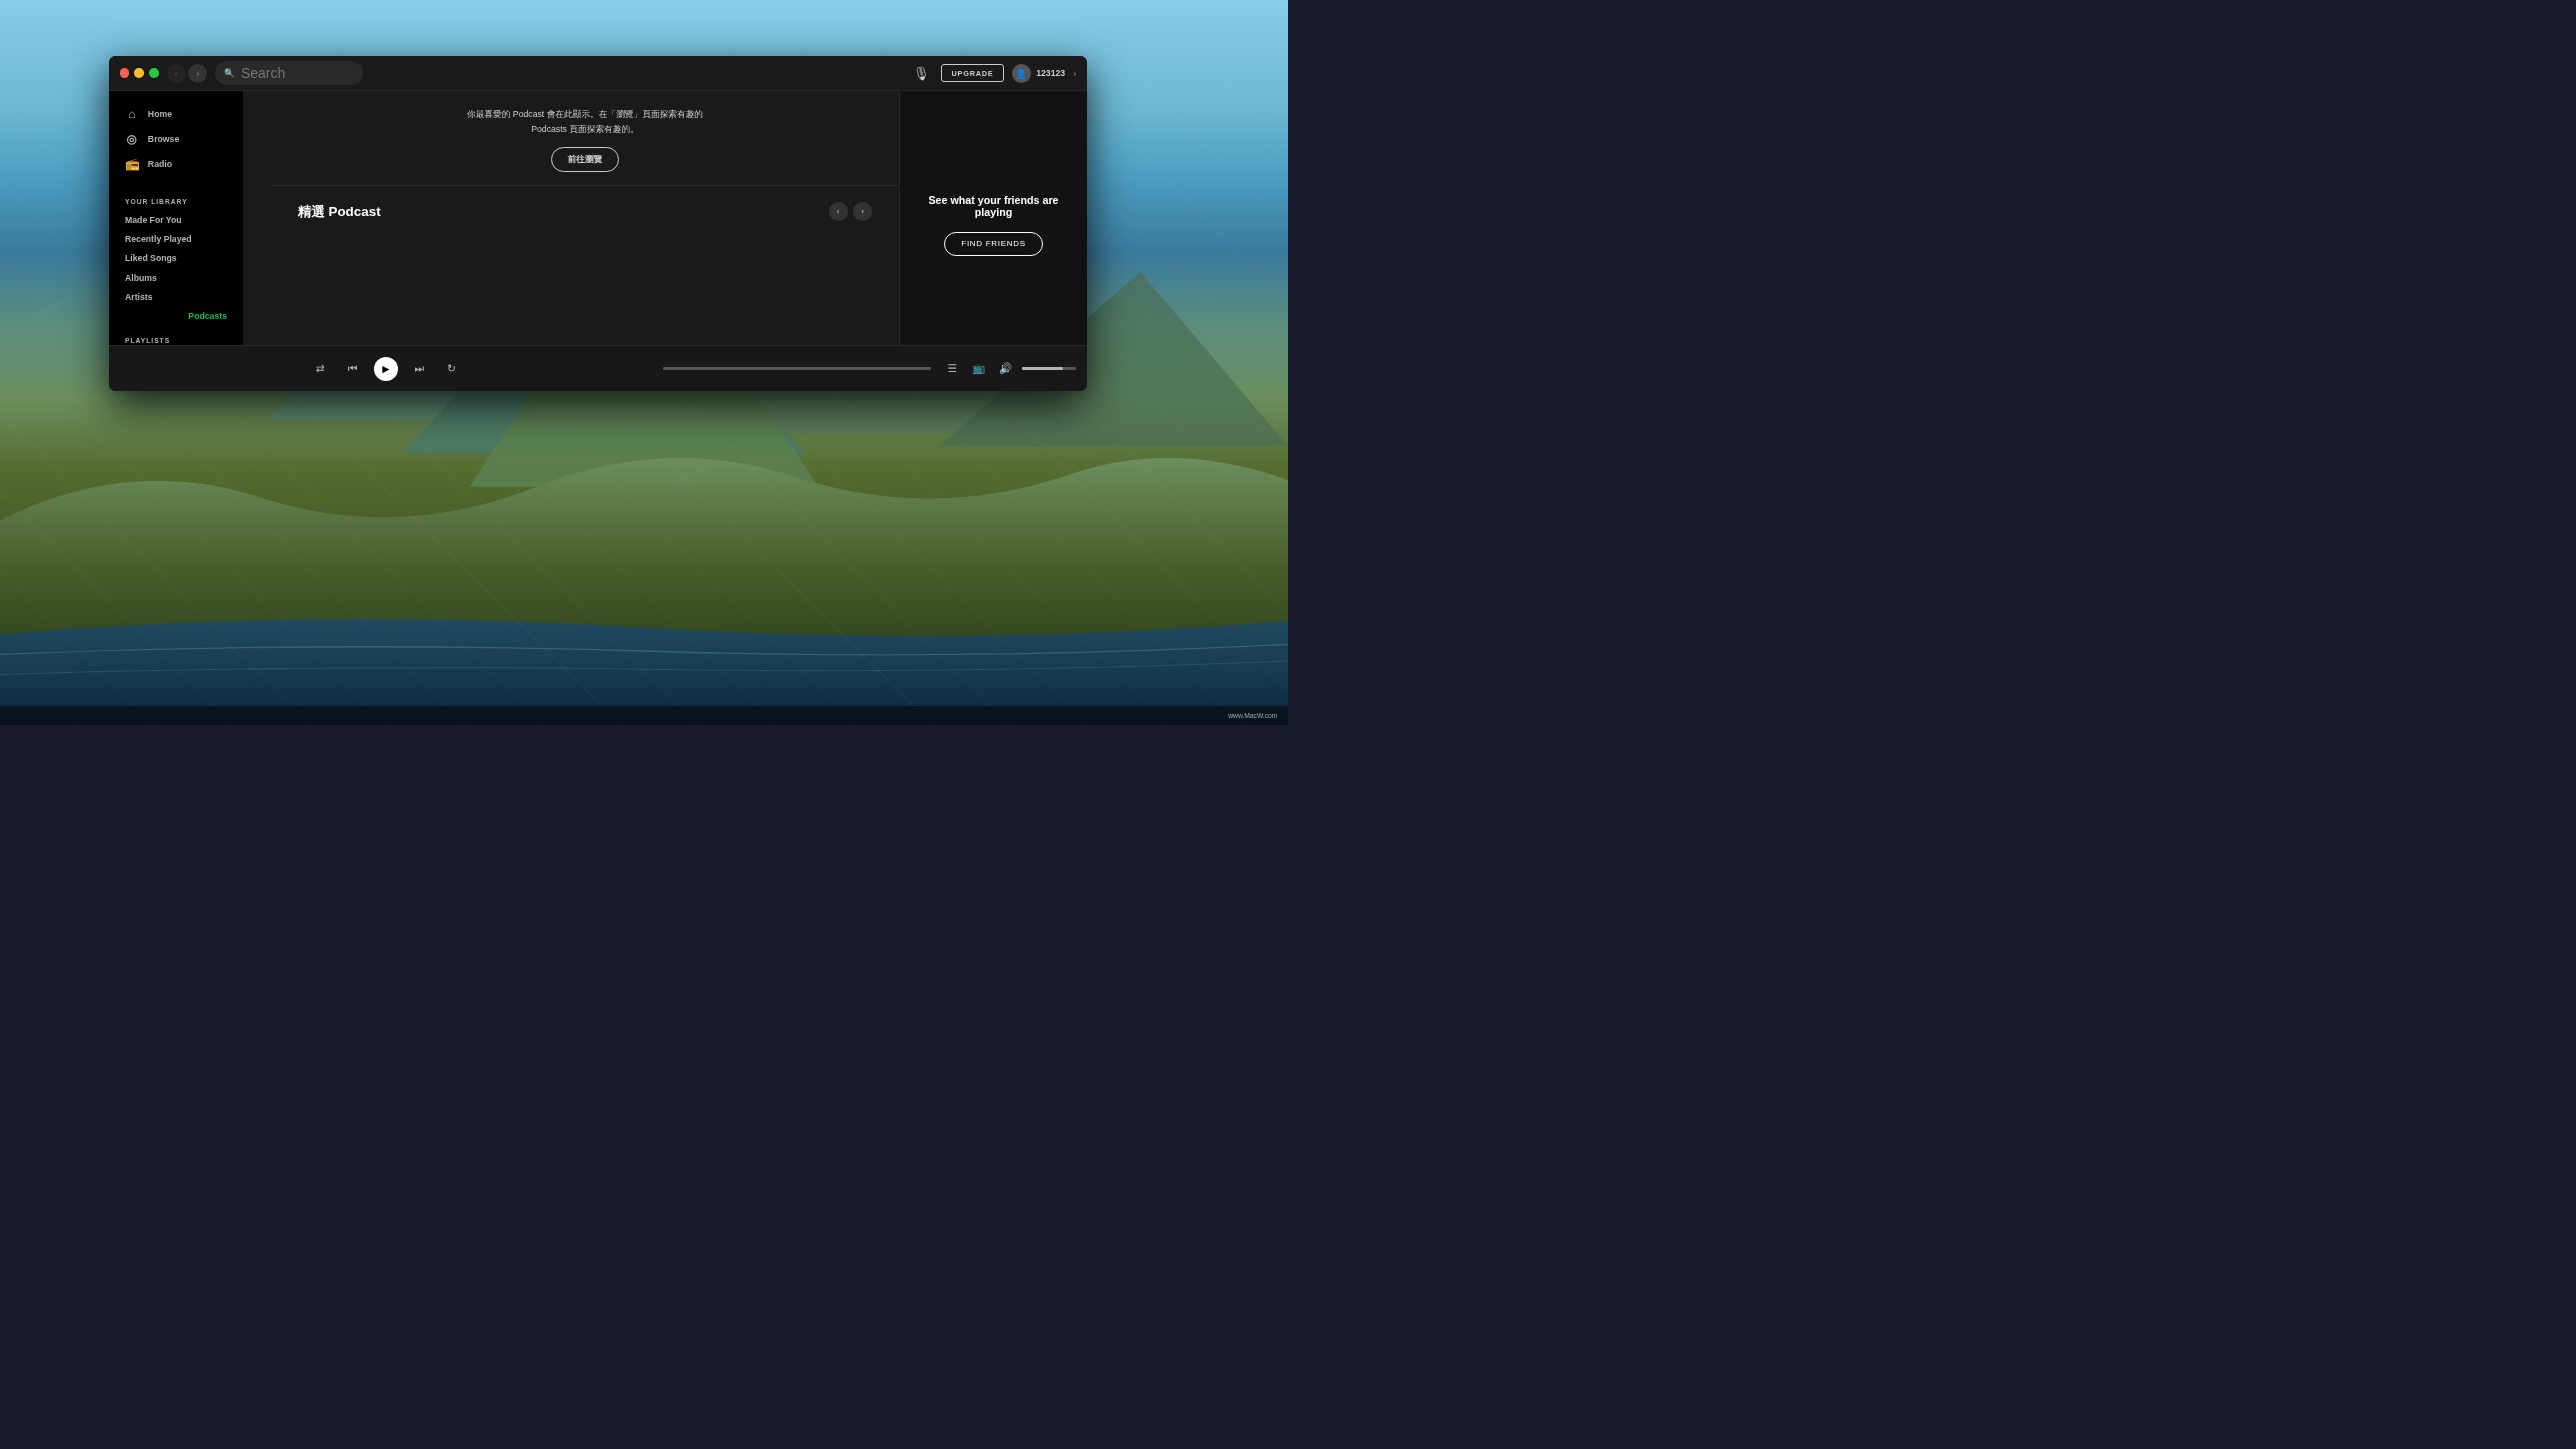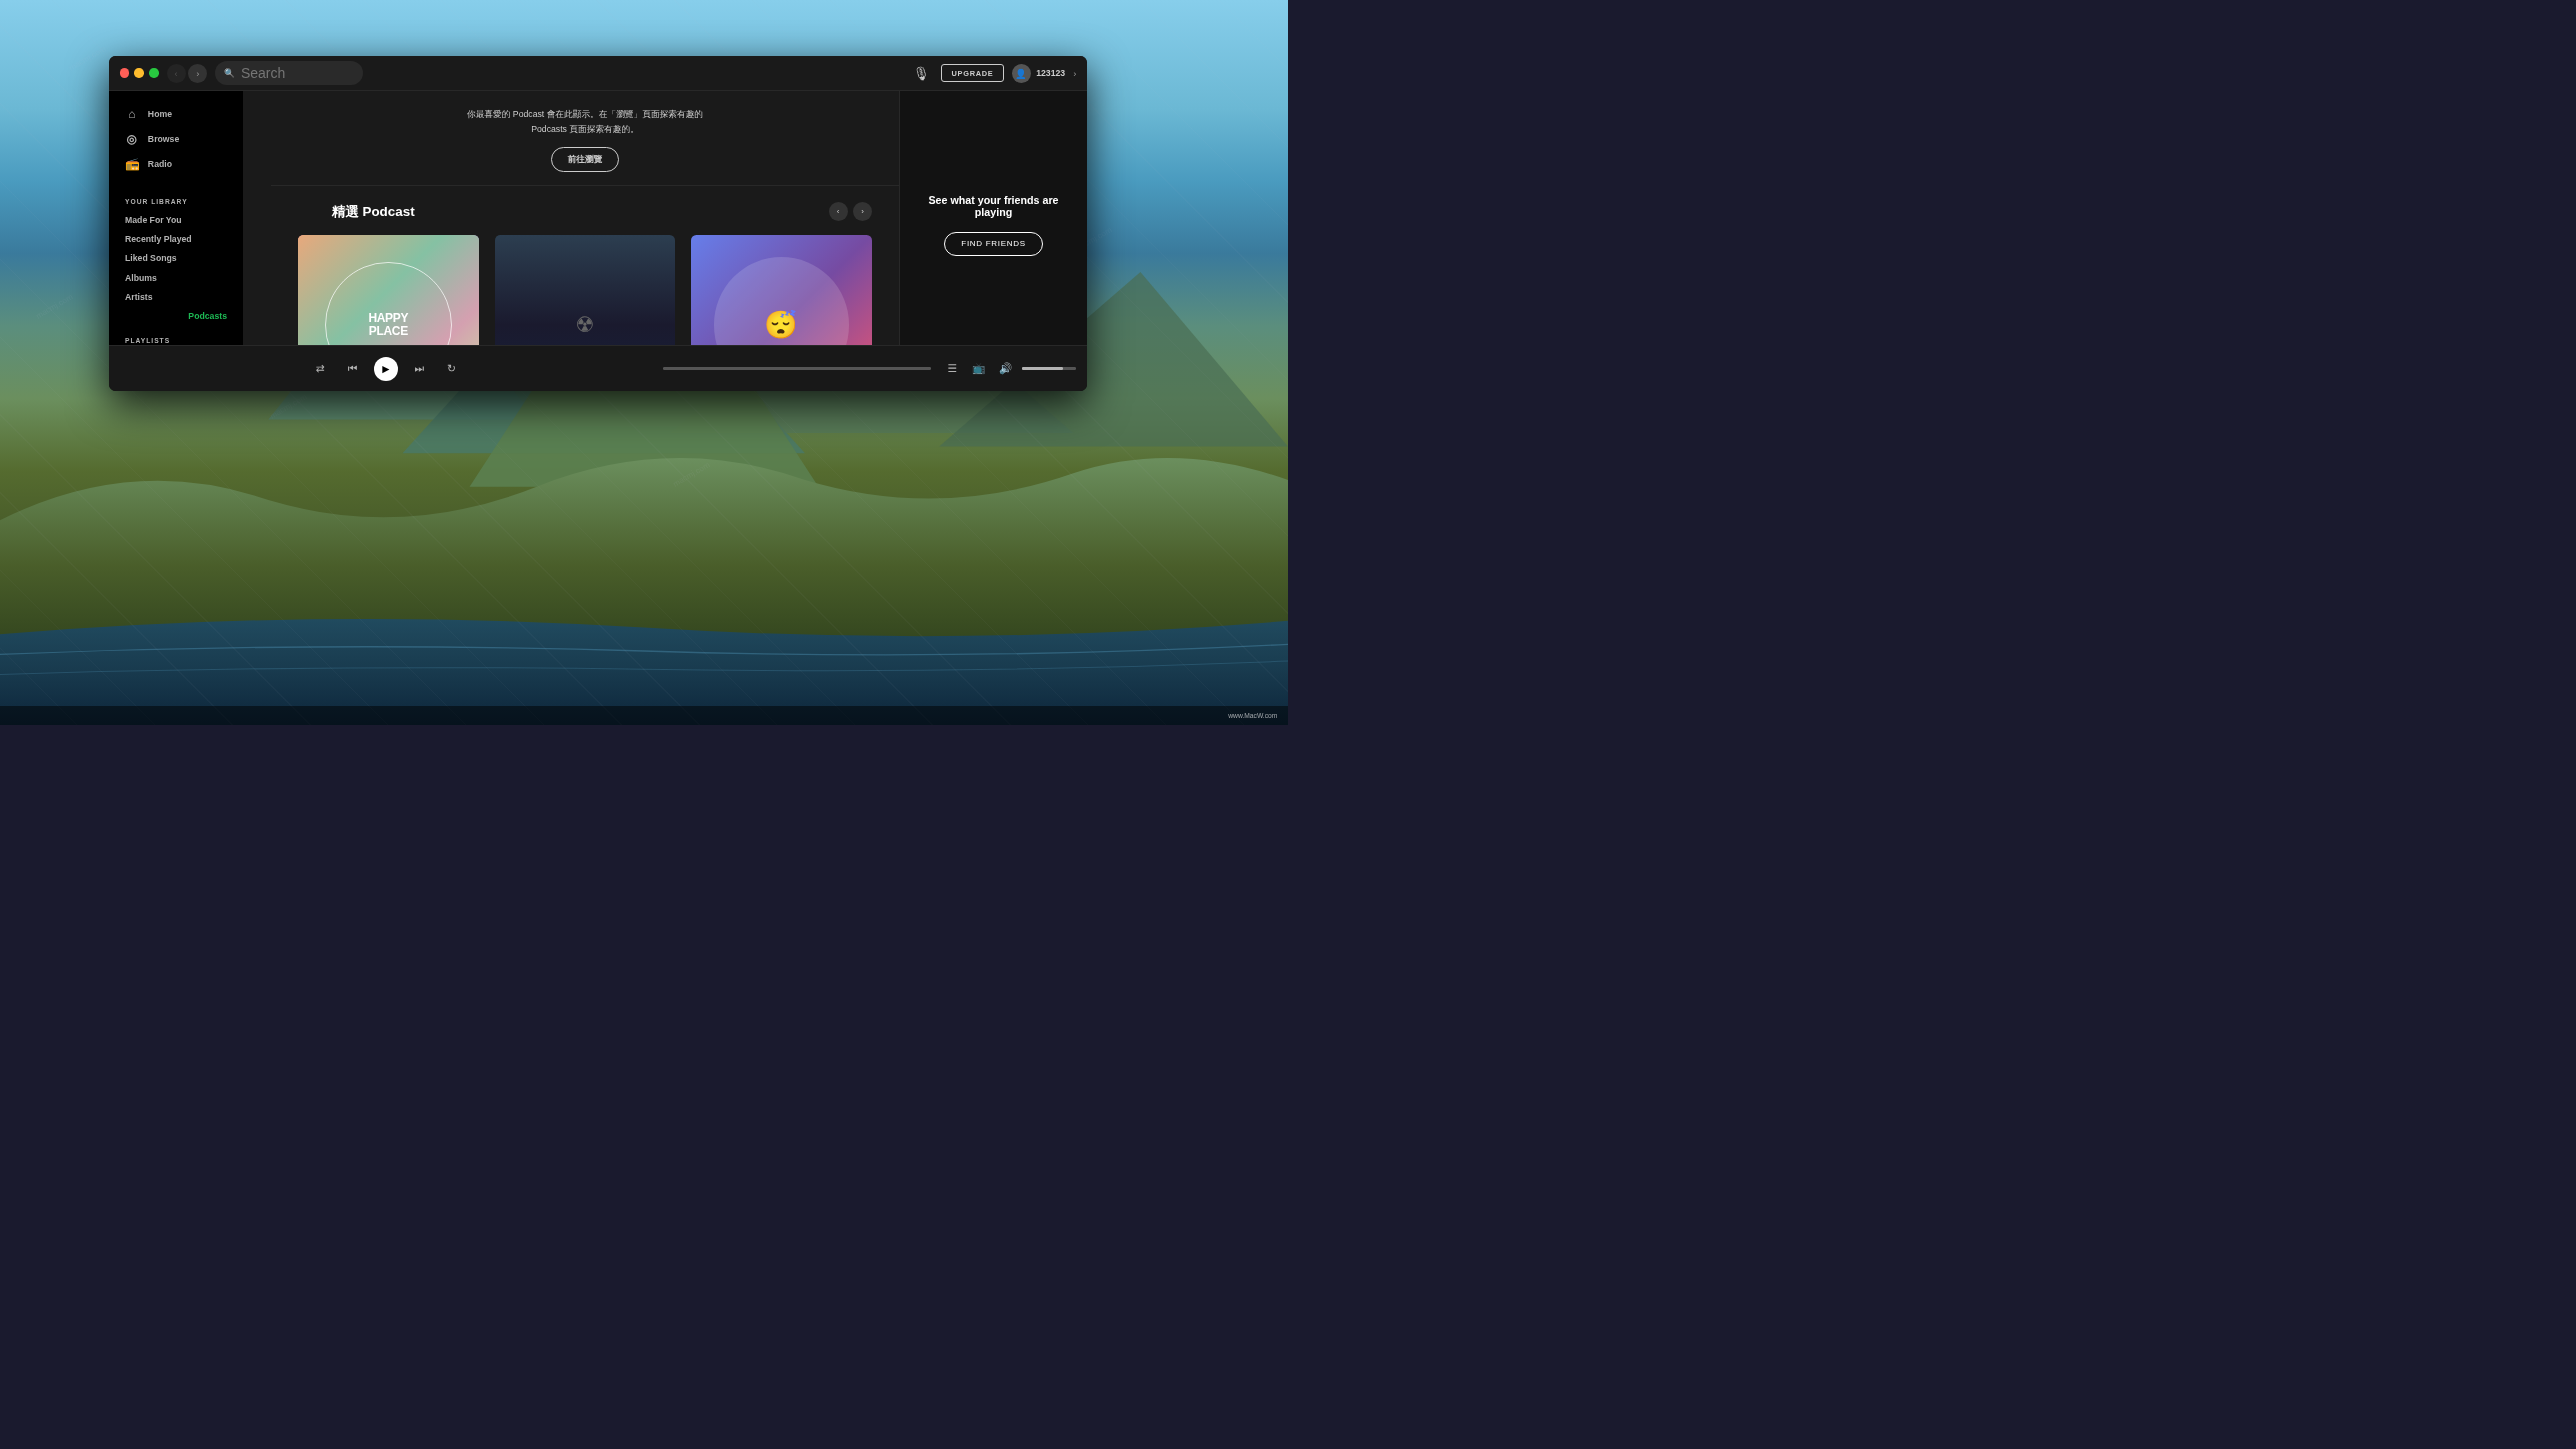--- a/index.html
+++ b/index.html
@@ -283,21 +283,20 @@
     .featured-section {
       padding: 16px 27px;
       flex: 1;
     }
 
     .section-header {
       display: flex;
       align-items: center;
       justify-content: space-between;
       margin-bottom: 13.4px;
-      margin-left: 34px;
     }
 
     .section-title {
       color: #fff;
       font-size: 13.4px;
       font-weight: 700;
     }
 
     .section-nav {
       display: flex;
@@ -698,51 +697,20 @@
 
       <div class="featured-section">
         <div class="section-header">
           <h2 class="section-title">精選 Podcast</h2>
           <div class="section-nav">
             <button class="section-nav-btn">‹</button>
             <button class="section-nav-btn">›</button>
           </div>
         </div>
 
-        <div class="podcast-grid">
-
-          <div class="podcast-card">
-            <div class="podcast-artwork">
-              <div class="happy-place-art">
-                <div class="happy-place-circle"></div>
-                <div class="happy-place-text">HAPPY<br>PLACE</div>
-              </div>
-            </div>
-
-          </div>
-
-          <div class="podcast-card">
-            <div class="podcast-artwork">
-              <div class="chernobyl-art">
-                <div class="chernobyl-placeholder">☢</div>
-              </div>
-            </div>
-
-          </div>
-
-          <div class="podcast-card">
-            <div class="podcast-artwork">
-              <div class="sleep-art">
-                <div class="sleep-art-inner">😴</div>
-              </div>
-            </div>
-
-          </div>
-
-        </div>
       </div>
     </div>
 
     <div class="friends-panel">
       <div class="friends-title">See what your friends are playing</div>
       <button class="find-friends-btn">FIND FRIENDS</button>
     </div>
 
   </div>
 

